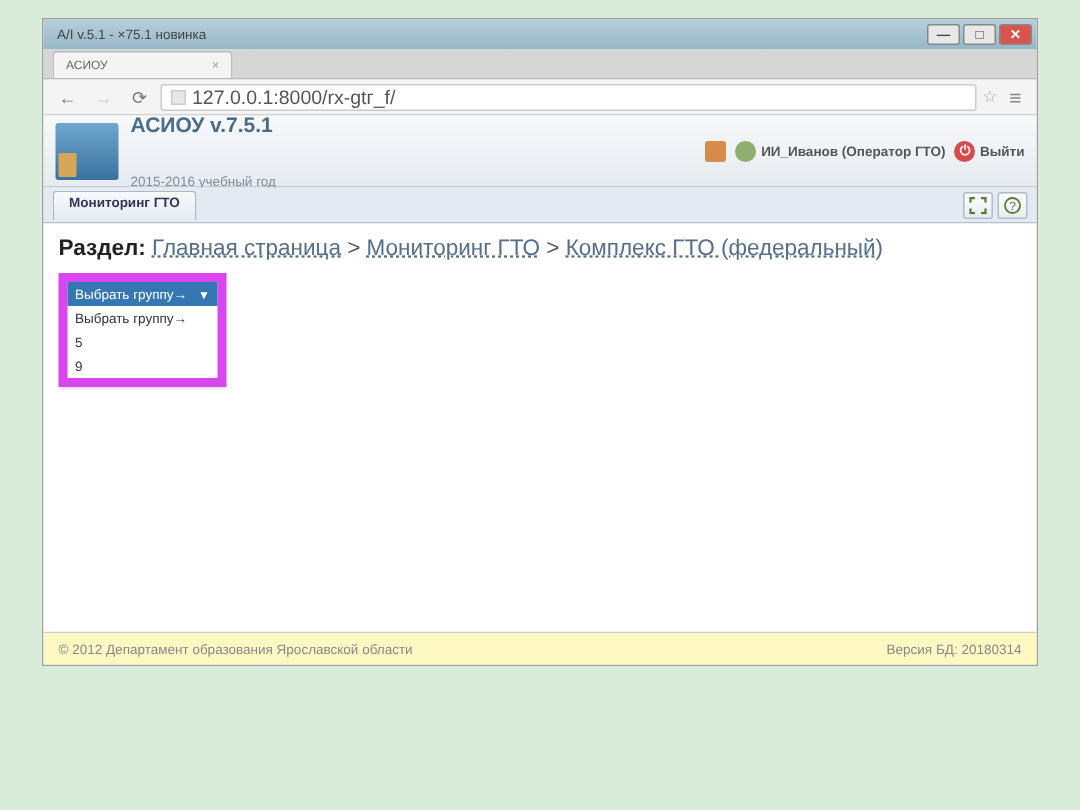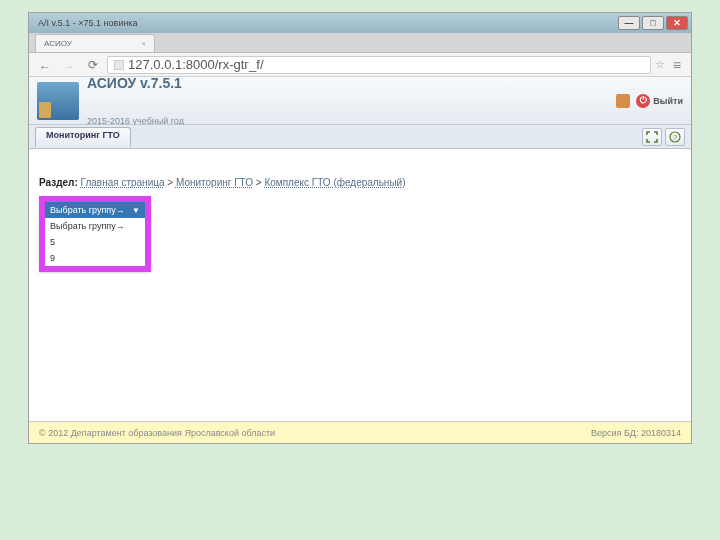--- a/index.html
+++ b/index.html
@@ -43,21 +43,21 @@
 .ico-exit { background: #d94a4a; border-radius: 50%; display: flex; align-items: center; justify-content: center; color: #fff; font-size: 9px; font-weight: bold; }
 .toplink b { font-weight: bold; }
 
 .tabs-row { height: 24px; background: #e3eaf1; border-bottom: 1px solid #b8c0c8; display: flex; align-items: center; justify-content: space-between; padding: 0 6px; }
 .page-tab { height: 20px; background: linear-gradient(#f8fafc, #e4ebf2); border: 1px solid #abb8c4; border-bottom: none; border-radius: 3px 3px 0 0; padding: 2px 10px; font-size: 9px; color: #335; font-weight: bold; }
 .toolbtns { display: flex; gap: 3px; }
 .toolbtn { width: 20px; height: 18px; border: 1px solid #b2bdc7; border-radius: 2px; background: linear-gradient(#fdfdfd, #e8edf2); display: flex; align-items: center; justify-content: center; cursor: pointer; }
 .toolbtn svg { width: 12px; height: 12px; }
 
 .content { flex: 1; background: #fff; padding: 8px 10px; position: relative; }
-.breadcrumb { font-size: 10px; color: #555; margin-bottom: 8px; margin-top: 20px; }
+.breadcrumb { font-size: 15px; color: #555; margin-bottom: 8px; }
 .breadcrumb b { color: #222; }
 .breadcrumb a { color: #556f89; text-decoration: underline dotted; cursor: pointer; }
 
 .dropdown { border: 6px solid #d946ef; background: #fff; width: 112px; font-size: 9px; box-shadow: 0 1px 2px rgba(0,0,0,0.15); }
 .dd-head { background: #3477b3; color: #fff; padding: 3px 5px; display: flex; justify-content: space-between; align-items: center; cursor: pointer; }
 .dd-head .arr { font-size: 8px; }
 .dd-item { padding: 3px 5px; color: #333; cursor: pointer; }
 
 .footer { height: 22px; border-top: 1px solid #ccc; background: #fef9c3; display: flex; align-items: center; justify-content: space-between; padding: 0 10px; font-size: 9px; color: #888; }
 </style>
@@ -101,20 +101,24 @@
         <div class="app-title-block">
           <div class="app-title">АСИОУ v.7.5.1</div>
           <div class="app-sub">2015-2016 учебный год</div>
         </div>
       </div>
       <div class="app-right">
         <span class="toplink">
           <span class="ico-sm ico-org"></span>
         </span>
         <span class="toplink">
+          <span class="ico-sm ico-user"></span>
+          <b>ИИ_Иванов (Оператор ГТО)</b>
+        </span>
+        <span class="toplink">
           <span class="ico-sm ico-exit">⏻</span>
           <b>Выйти</b>
         </span>
       </div>
     </div>
 
     <div class="tabs-row">
       <div class="page-tab">Мониторинг ГТО</div>
       <div class="toolbtns">
         <div class="toolbtn">

